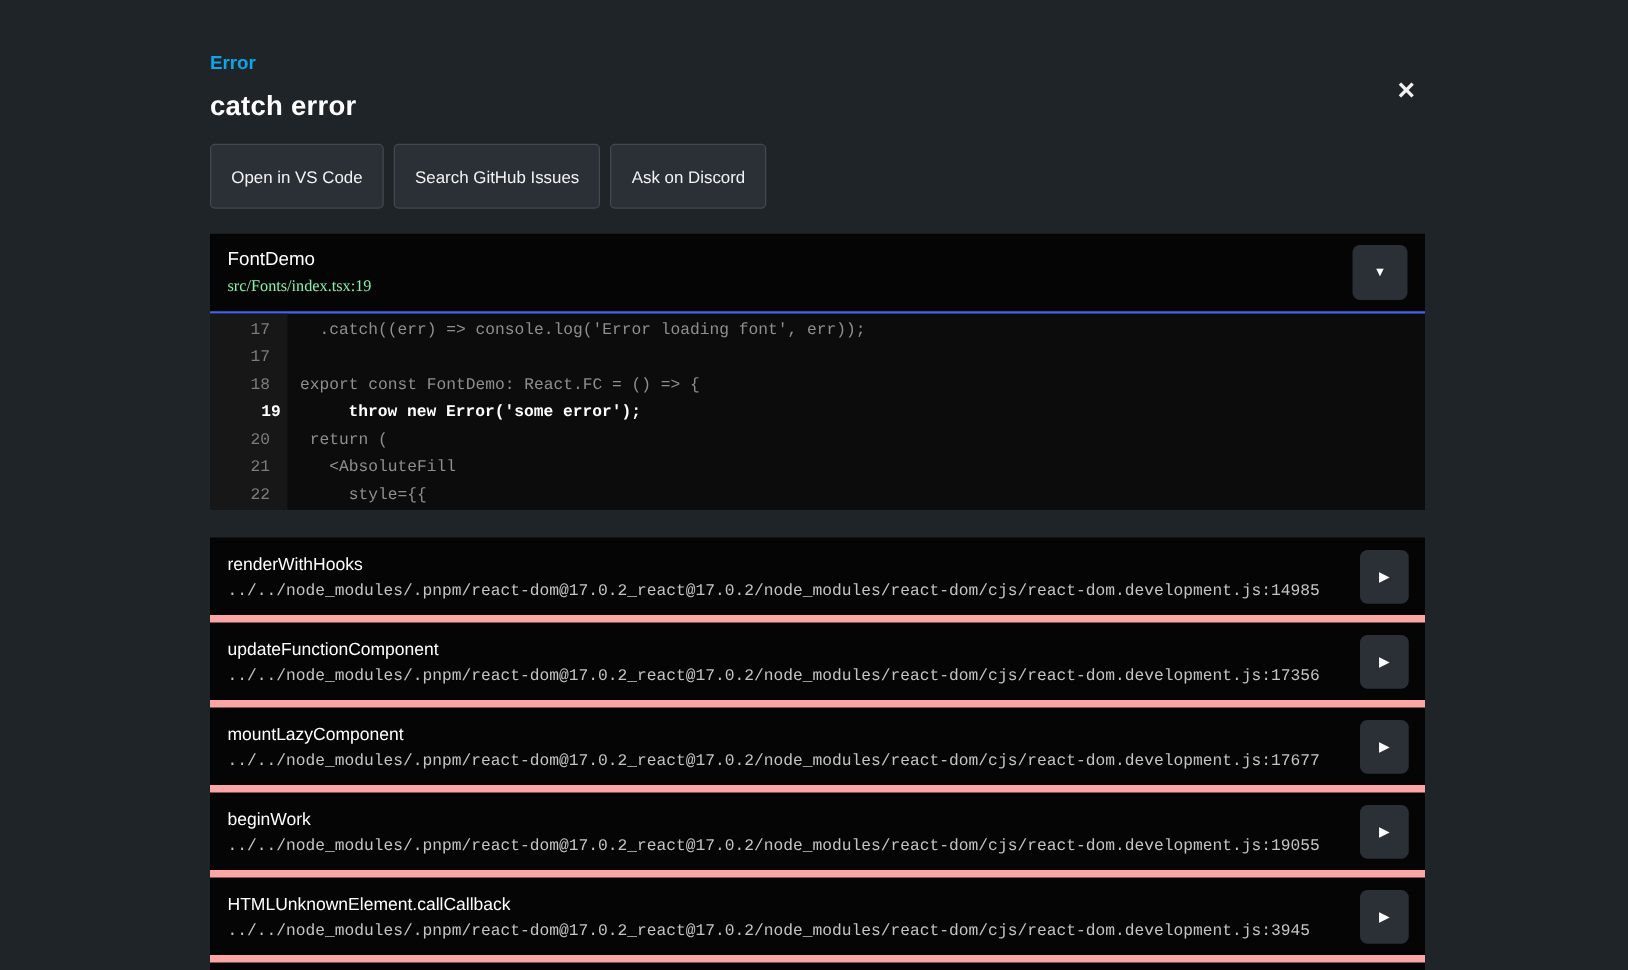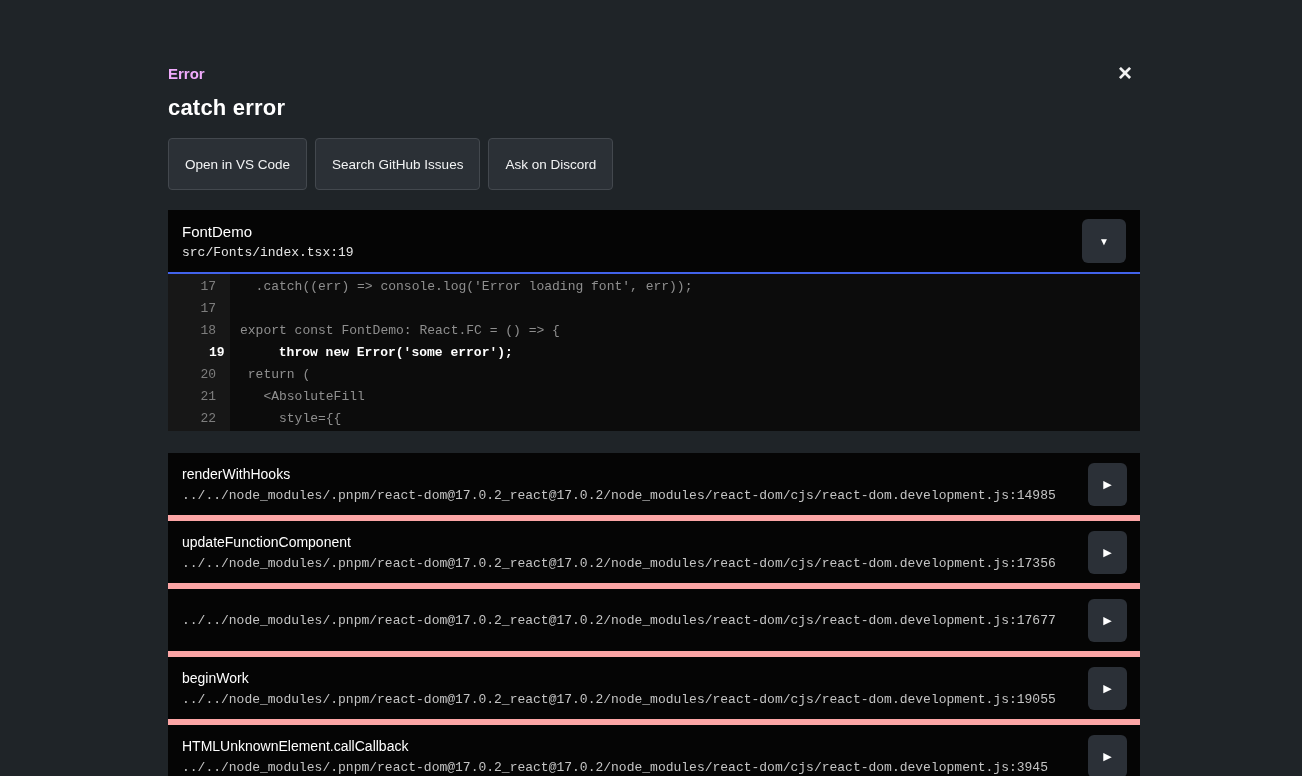--- a/index.html
+++ b/index.html
@@ -12,24 +12,24 @@
     -webkit-font-smoothing: antialiased;
   }
   .container {
     position: absolute;
     left: 168px;
     top: 0;
     width: 972px;
   }
   
   .kicker {
-    margin-top: 65px;
+    margin-top: 42px;
     font-size: 15px;
     font-weight: 700;
-    color: #f0abfc;
+    color: #0ea5e9;
   }
   .error-title {
     margin-top: 13px;
     font-size: 22px;
     font-weight: 700;
     color: #ffffff;
     letter-spacing: 0.2px;
   }
   .close-btn {
     position: absolute;
@@ -69,22 +69,22 @@
     background: #050505;
     height: 64px;
     border-bottom: 2px solid #4263eb;
     display: flex;
     align-items: center;
     padding: 0 14px;
   }
   .code-header .titles { display: flex; flex-direction: column; gap: 5px; }
   .frame-name { color: #ffffff; font-size: 15px; font-weight: 500; }
   .frame-loc {
-    color: #e5e5e5;
-    font-family: Liberation Mono, monospace;
+    color: #86efac;
+    font-family: Liberation Serif, serif;
     font-size: 13px;
   }
   .collapse-btn {
     margin-left: auto;
     width: 44px;
     height: 44px;
     background: #2b3037;
     border: none;
     border-radius: 6px;
     color: #ffffff;
@@ -242,20 +242,21 @@
           <div class="stack-fn">updateFunctionComponent</div>
           <div class="stack-src">../../node_modules/.pnpm/react-dom@17.0.2_react@17.0.2/node_modules/react-dom/cjs/react-dom.development.js:17356</div>
         </div>
         <button class="expand-btn">
           <span>▶</span>
         </button>
       </div>
 
       <div class="stack-row">
         <div class="texts">
+          <div class="stack-fn">mountLazyComponent</div>
           <div class="stack-src">../../node_modules/.pnpm/react-dom@17.0.2_react@17.0.2/node_modules/react-dom/cjs/react-dom.development.js:17677</div>
         </div>
         <button class="expand-btn">
           <span>▶</span>
         </button>
       </div>
 
       <div class="stack-row">
         <div class="texts">
           <div class="stack-fn">beginWork</div>

